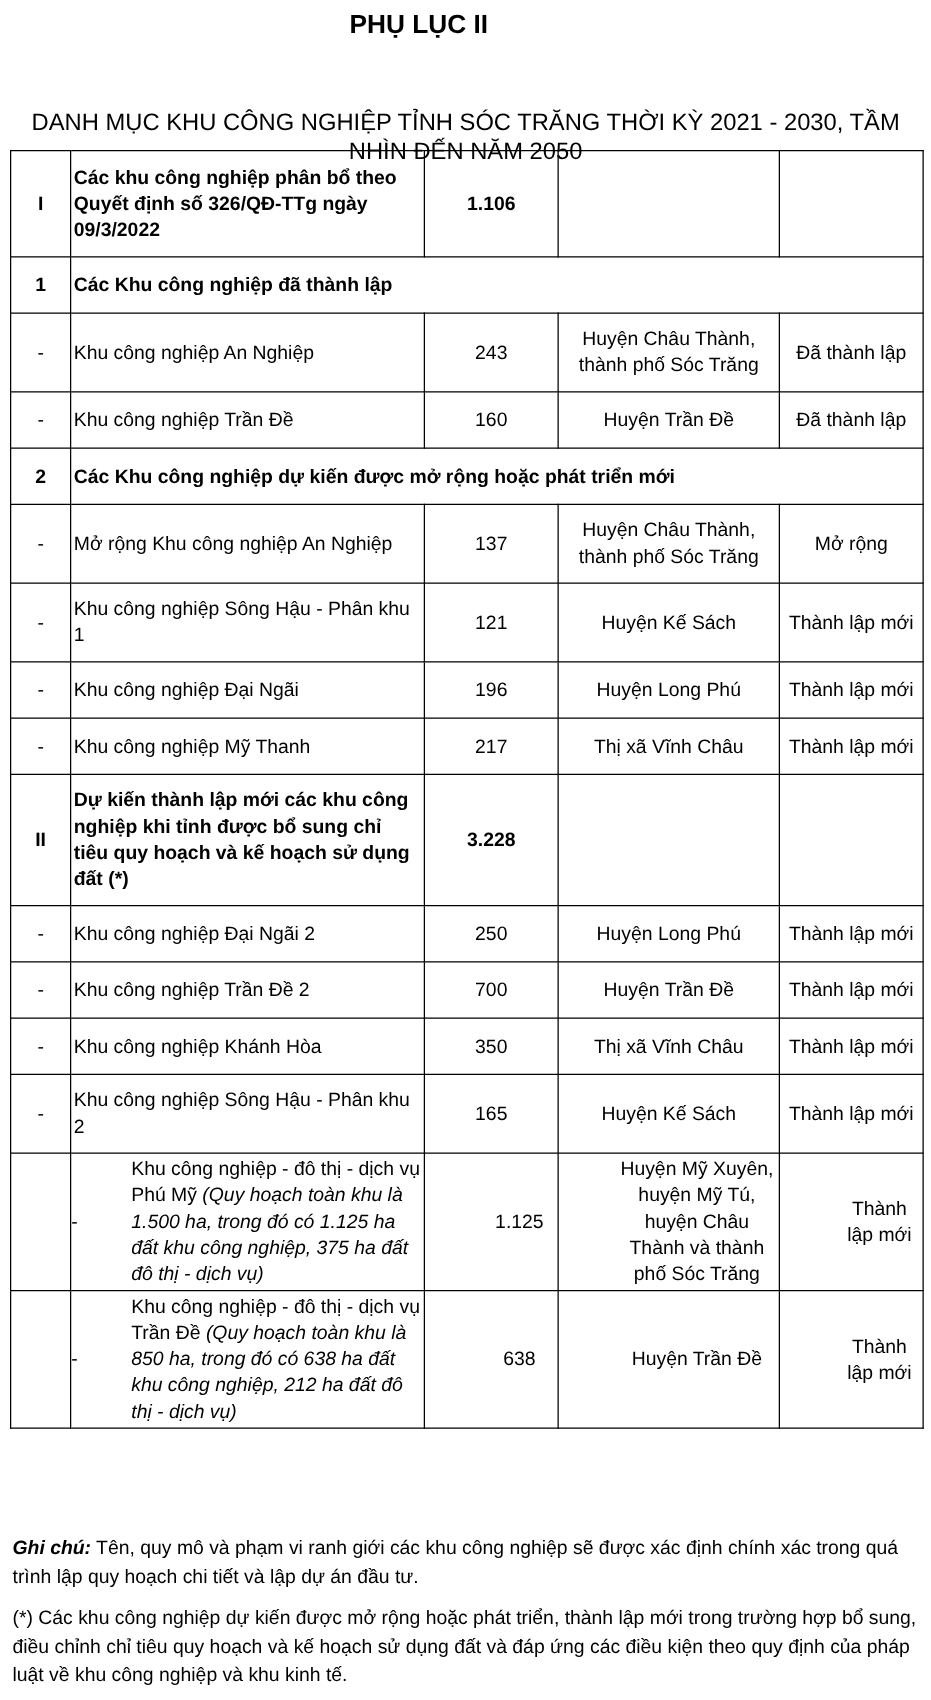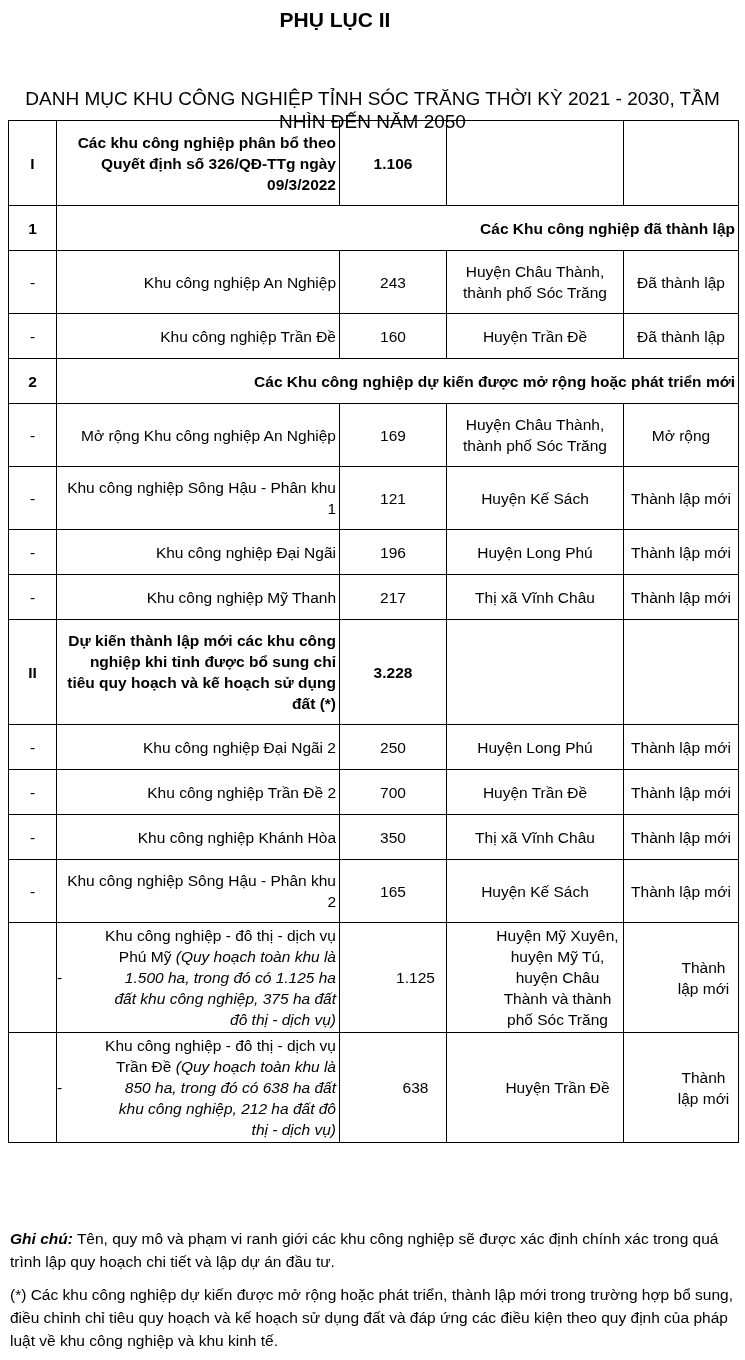--- a/index.html
+++ b/index.html
@@ -4,21 +4,21 @@
 <style>
   html, body { margin: 0; padding: 0; background: #ffffff; }
   body { width: 745px; height: 1360px; font-family: "Liberation Sans", sans-serif; color: #000; position: relative; overflow: hidden; }
   .title { position: absolute; top: 8px; left: 0; width: 670px; text-align: center; font-weight: bold; font-size: 21px; }
   .subtitle { position: absolute; top: 42px; left: 6px; width: 733px; text-align: center; font-size: 19px; line-height: 23px; margin-top: 45px; }
   table { position: absolute; top: 120px; left: 8px; border-collapse: collapse; table-layout: fixed; width: 730px; font-size: 15.5px; }
   td, th { border: 1.5px solid #000; padding: 2px 3px; line-height: 21px; vertical-align: middle; }
   th { font-weight: bold; text-align: center; height: 58px; }
   .c { text-align: center; }
   .b { font-weight: bold; }
-  .name { text-align: right; padding-left: 2px; }
+  .name { text-align: left; padding-left: 2px; }
   .sec td { height: 40px; }
   .row td { height: 40px; }
   .row2 td { height: 58px; }
   .big td { height: 80px; }
   .big2 td { height: 100px; padding-left: 48px; }
   .huge td { height: 100px; margin-left: 34px; }
   i { font-style: italic; }
   .notes { position: absolute; left: 10px; width: 726px; font-size: 15.5px; line-height: 23px; }
 </style>
 </head>
@@ -61,21 +61,21 @@
     <td class="c">Huyện Trần Đề</td>
     <td class="c">Đã thành lập</td>
   </tr>
   <tr class="sec">
     <td class="c b">2</td>
     <td class="name b" colspan="4">Các Khu công nghiệp dự kiến được mở rộng hoặc phát triển mới</td>
   </tr>
   <tr class="row2">
     <td class="c">-</td>
     <td class="name">Mở rộng Khu công nghiệp An Nghiệp</td>
-    <td class="c">169</td>
+    <td class="c">137</td>
     <td class="c">Huyện Châu Thành, thành phố Sóc Trăng</td>
     <td class="c">Mở rộng</td>
   </tr>
   <tr class="row2">
     <td class="c">-</td>
     <td class="name">Khu công nghiệp Sông Hậu - Phân khu 1</td>
     <td class="c">121</td>
     <td class="c">Huyện Kế Sách</td>
     <td class="c">Thành lập mới</td>
   </tr>

